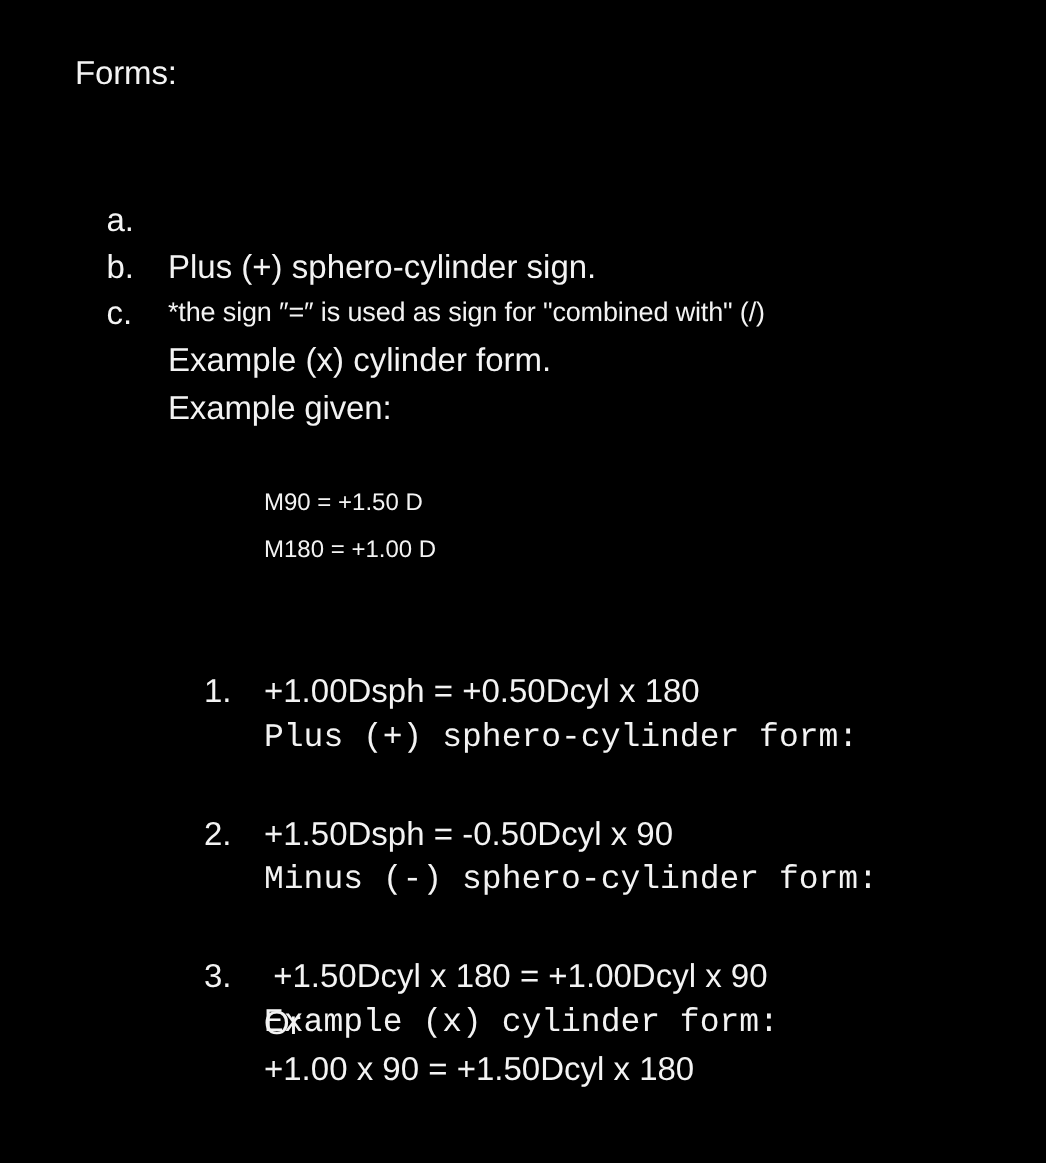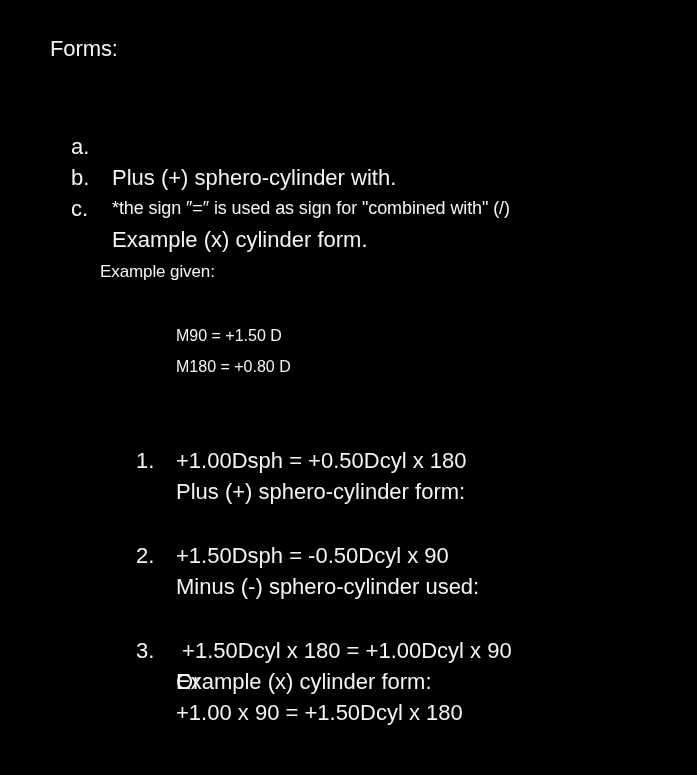--- a/index.html
+++ b/index.html
@@ -69,23 +69,23 @@
   
   .note-line {
     left: 112px;
     top: 193px;
     font-size: 18px;
     line-height: 31px;
   }
 
   
   .example-header {
-    left: 100px;
+    left: 112px;
     top: 256px;
-    font-size: 17px;
+    font-size: 22px;
     line-height: 31px;
   }
 
   
   .given {
     position: absolute;
     left: 176px;
     top: 320px;
     font-size: 16px;
     line-height: 31px;
@@ -115,77 +115,78 @@
   .num-marker {
     position: absolute;
     left: 136px;
     width: 38px;
     text-align: left;
   }
   .num-text {
     position: absolute;
     left: 176px;
     white-space: pre;
+    font-family: Liberation Mono, monospace;
   }
   .num-sub {
     position: relative;
     left: 176px;
     font-size: 22px;
     line-height: 31px;
     white-space: pre;
   }
 </style>
 </head>
 <body>
 
 <div class="slide">
 
   <div class="line heading">Forms:</div>
 
   <div class="alpha-list">
 
     <div class="alpha-row">
       <span class="alpha-marker">a.</span>
-      <span class="alpha-text">Plus (+) sphero-cylinder with.</span>
+      <span class="alpha-text">Plus (+) sphero-cylinder sign.</span>
     </div>
 
     <div class="alpha-row">
       <span class="alpha-marker">b.</span>
     </div>
 
     <div class="alpha-row">
       <span class="alpha-marker">c.</span>
       <span class="alpha-text">Example (x) cylinder form.</span>
     </div>
 
   </div>
 
   <div class="line note-line">*the sign ″=″ is used as sign for "combined with" (/)</div>
 
   <div class="line example-header">Example given:</div>
 
   <div class="given">
     <div>M90 = +1.50 D</div>
-    <div>M180 = +0.80 D</div>
+    <div>M180 = +1.00 D</div>
   </div>
 
   <div class="num-list">
 
     <div class="num-item">
       <div class="num-row">
         <span class="num-marker">1.</span>
         <span class="num-text">Plus (+) sphero-cylinder form:</span>
       </div>
       <div class="num-sub">+1.00Dsph = +0.50Dcyl x 180</div>
     </div>
 
     <div class="num-item">
       <div class="num-row">
         <span class="num-marker">2.</span>
-        <span class="num-text">Minus (-) sphero-cylinder used:</span>
+        <span class="num-text">Minus (-) sphero-cylinder form:</span>
       </div>
       <div class="num-sub">+1.50Dsph = -0.50Dcyl x 90</div>
     </div>
 
     <div class="num-item">
       <div class="num-row">
         <span class="num-marker">3.</span>
         <span class="num-text">Example (x) cylinder form:</span>
       </div>
       <div class="num-sub"> +1.50Dcyl x 180 = +1.00Dcyl x 90</div>

